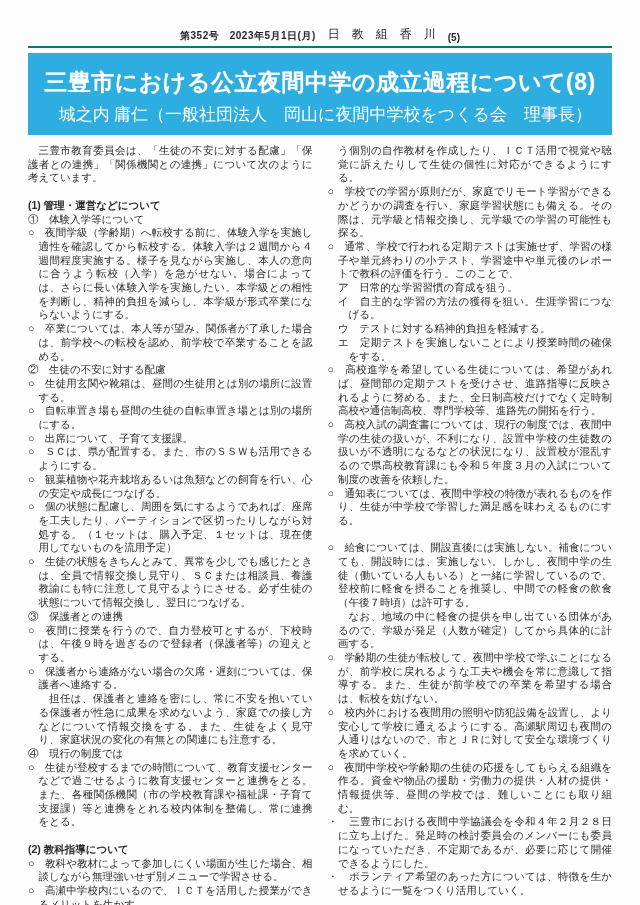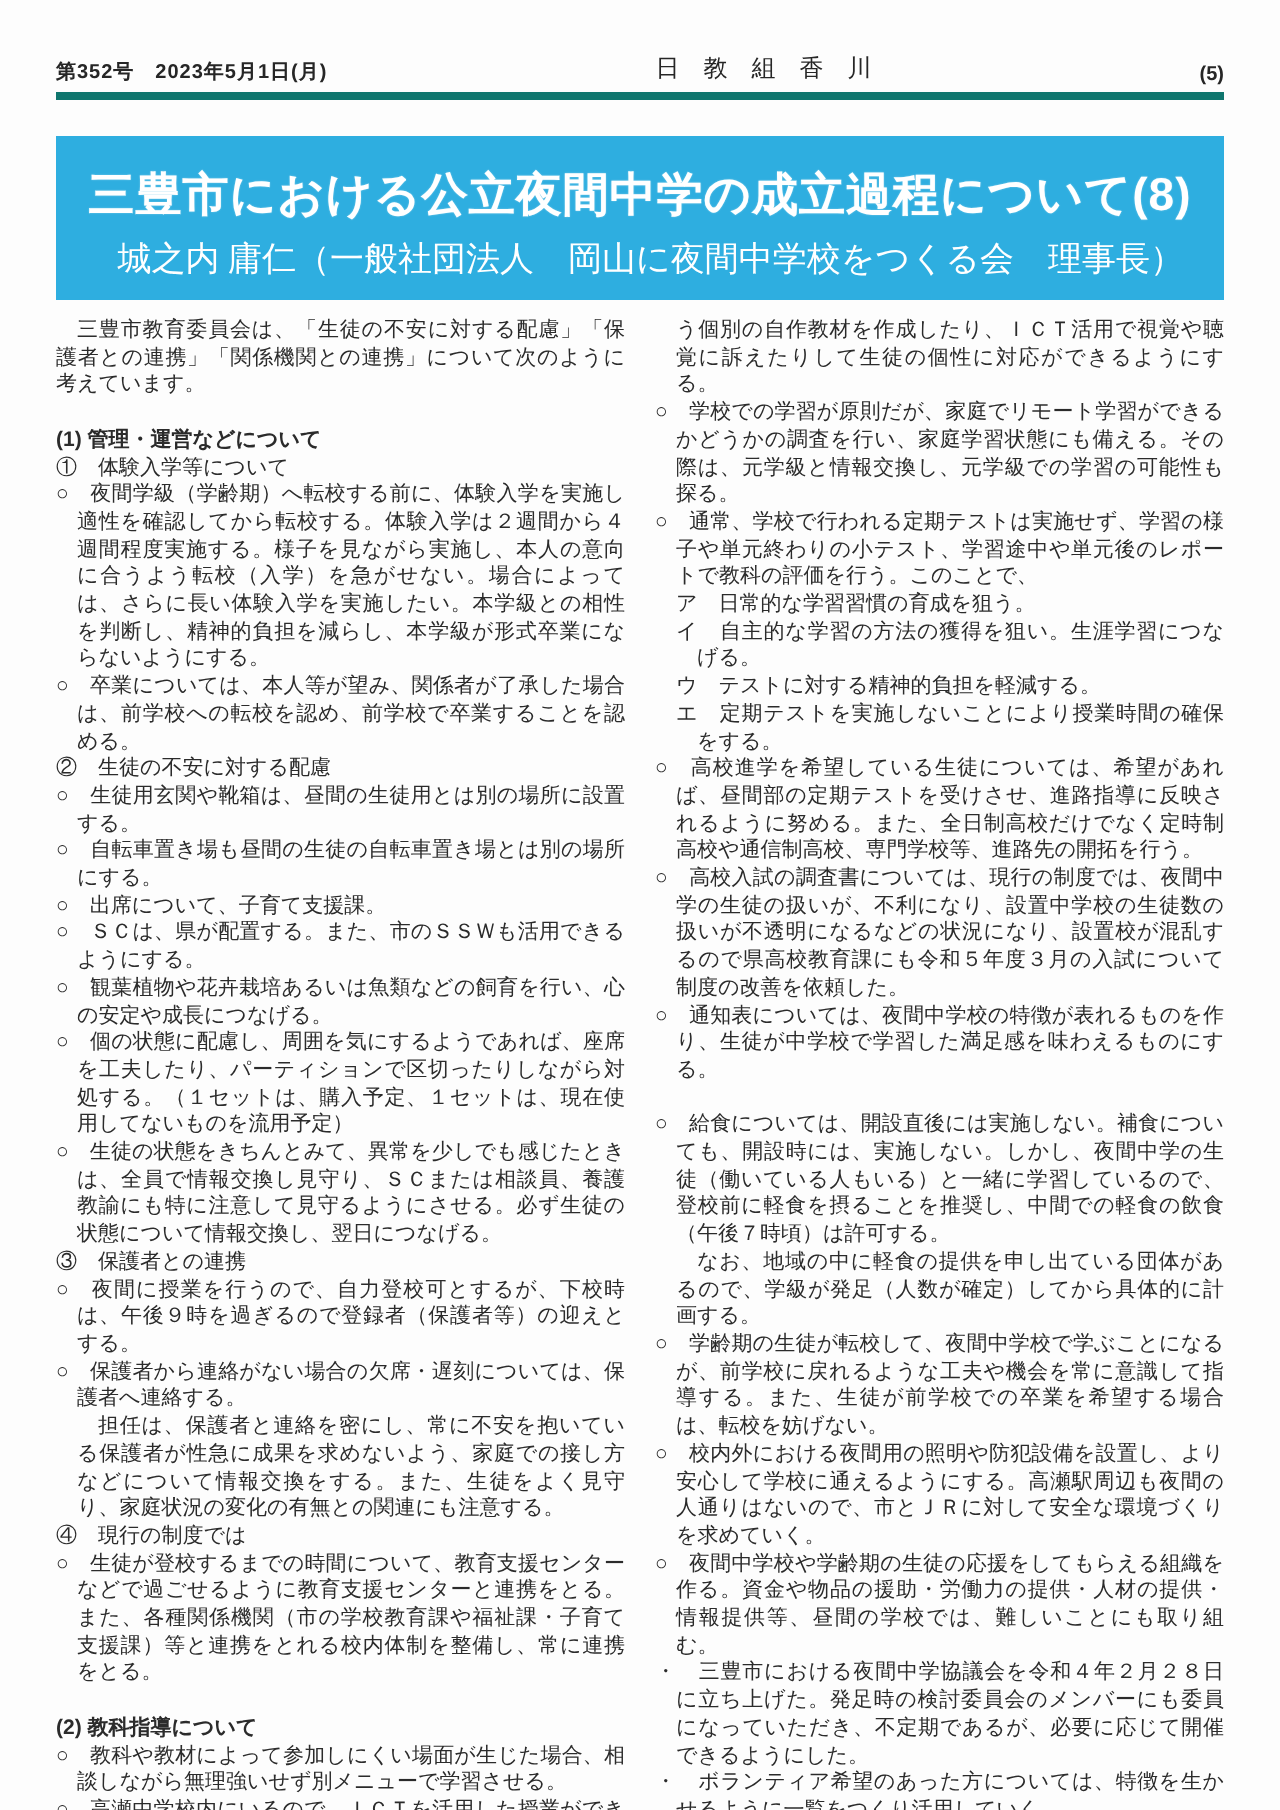--- a/index.html
+++ b/index.html
@@ -11,23 +11,23 @@
     overflow: hidden;
   }
   .page {
     width: 640px; height: 905px;
     background: #fdfdfd;
     padding: 26px 28px 0 28px;
   }
   
   .masthead {
     display: flex;
-    justify-content: space-between;
+    justify-content: center;
     align-items: flex-end;
-    border-bottom: 4px solid #0f766e;
+    border-bottom: 2px solid #0f766e;
     padding-bottom: 3px;
   }
   .masthead .issue {
     font-family: "Liberation Sans", sans-serif;
     font-weight: bold;
     font-size: 10px;
     letter-spacing: 0.5px;
   }
   .masthead .org {
     font-weight: normal;
@@ -35,21 +35,21 @@
     letter-spacing: 12px;
     padding-left: 12px; 
   }
   .masthead .pageno {
     font-family: "Liberation Sans", sans-serif;
     font-weight: bold;
     font-size: 10px;
   }
   
   .banner {
-    margin-top: 18px;
+    margin-top: 5px;
     background: #2eaee0;
     padding: 14px 14px 9px 14px;
   }
   .banner .title {
     font-family: "Liberation Sans", sans-serif;
     font-weight: bold;
     font-size: 23px;
     color: #ffffff;
     text-align: center;
     letter-spacing: 0.5px;

